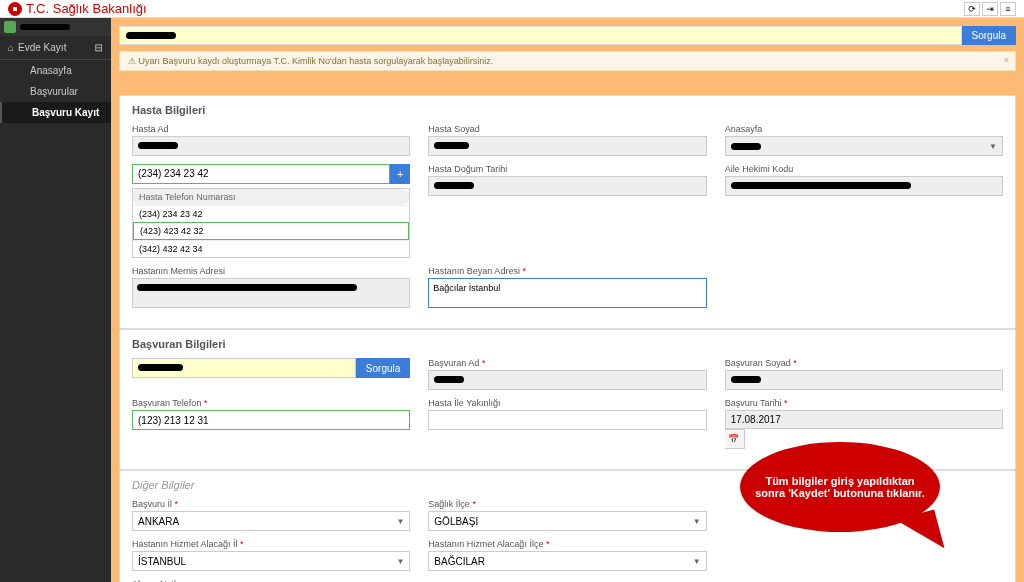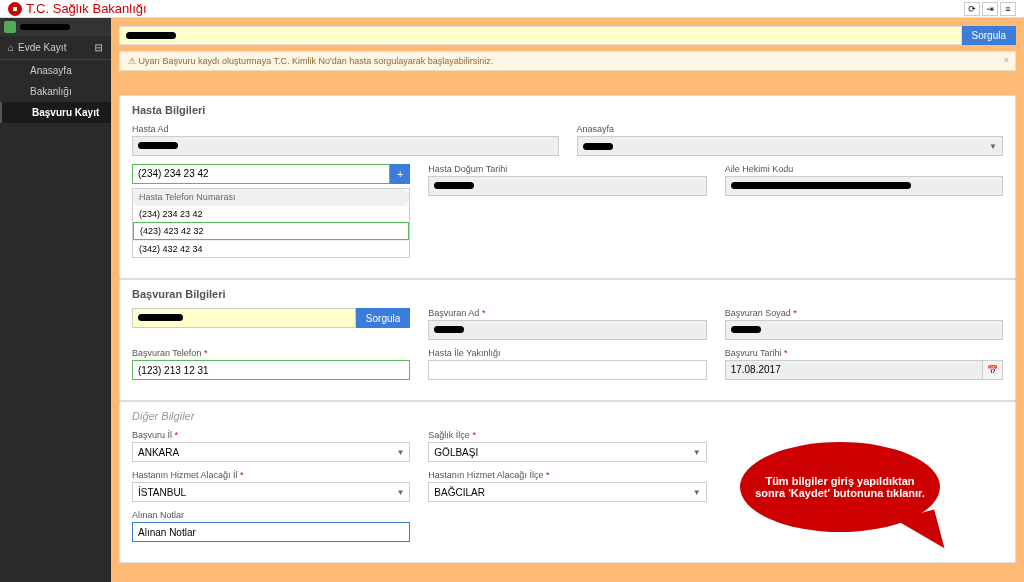--- a/index.html
+++ b/index.html
@@ -49,21 +49,21 @@
     .phone-input-box { flex: 1; border: 1px solid #5cb85c; padding: 3px 5px; font-size: 10px; height: 20px; }
     .phone-add { width: 20px; height: 20px; background: #3b7dd8; color: #fff; display: flex; align-items: center; justify-content: center; cursor: pointer; font-size: 11px; }
     .phone-list { border: 1px solid #ccc; margin-top: 2px; }
     .phone-list-header { background: #f0f0f0; padding: 3px 6px; font-size: 9px; color: #666; border-radius: 6px; }
     .phone-list-item { padding: 3px 6px; font-size: 9px; border-top: 1px solid #eee; }
     .phone-list-item.sel { border: 1px solid #5cb85c; }
     
     .textarea { border: 1px solid #ccc; padding: 4px; font-size: 9px; min-height: 30px; resize: none; }
     .textarea.hl { border-color: #3b7dd8; }
     
-    .date-input { display: flex; }
+    .date-input { display: flex; flex-direction: column; }
     .date-field { flex: 1; border: 1px solid #ccc; background: #eee; padding: 3px 5px; font-size: 10px; height: 20px; }
     .date-icon { width: 20px; height: 20px; border: 1px solid #ccc; border-left: none; background: #f5f5f5; display: flex; align-items: center; justify-content: center; font-size: 9px; }
     
     .callout { position: absolute; right: 84px; bottom: 40px; width: 200px; height: 100px; }
     .callout-bubble { width: 200px; height: 90px; background: #c00; border-radius: 50%; display: flex; align-items: center; justify-content: center; text-align: center; color: #fff; font-size: 11px; font-weight: bold; padding: 14px; }
     .callout-tail { position: absolute; bottom: -12px; right: 0px; width: 0; height: 0; border-left: 40px solid transparent; border-top: 40px solid #c00; transform: rotate(-15deg); }
   </style>
 </head>
 <body>
 
@@ -86,21 +86,21 @@
       <span class="user-mask"></span>
     </div>
     <div class="sidebar-section">
       <span style="display:flex;align-items:center;gap:4px;">
         <span>⌂</span>
         <span>Evde Kayıt</span>
       </span>
       <span>⊟</span>
     </div>
     <div class="sidebar-item">Anasayfa</div>
-    <div class="sidebar-item">Bakanlığı</div>
+    <div class="sidebar-item">Başvurular</div>
     <div class="sidebar-item active">Başvuru Kayıt</div>
   </div>
 
   <div class="content">
 
     <div class="search-row">
       <div class="search-input-wrap">
         <span class="mask-pill" style="width:50px;"></span>
       </div>
       <button class="sorgula-btn">Sorgula</button>
@@ -111,20 +111,24 @@
       <span class="alert-close">×</span>
     </div>
 
     <div class="panel">
       <div class="panel-title">Hasta Bilgileri</div>
 
       <div class="form-row">
         <div class="form-group">
           <label class="form-label">Hasta Ad</label>
           <div class="form-control readonly"><span class="mask-pill" style="width:40px;"></span></div>
+        </div>
+        <div class="form-group">
+          <label class="form-label">Hasta Soyad</label>
+          <div class="form-control readonly"><span class="mask-pill" style="width:35px;"></span></div>
         </div>
         <div class="form-group">
           <label class="form-label">Anasayfa</label>
           <div class="form-control readonly select">
               <span class="mask-pill" style="width:30px;"></span>
               <span class="chevron">▼</span>
             </div>
         </div>
       </div>
 
@@ -144,20 +148,31 @@
         <div class="form-group">
           <label class="form-label">Hasta Doğum Tarihi</label>
           <div class="form-control readonly"><span class="mask-pill" style="width:40px;"></span></div>
         </div>
         <div class="form-group">
           <label class="form-label">Aile Hekimi Kodu</label>
           <div class="form-control readonly"><span class="mask-pill" style="width:180px;"></span></div>
         </div>
       </div>
 
+      <div class="form-row">
+        <div class="form-group">
+          <label class="form-label">Hastanın Mernis Adresi</label>
+          <div class="textarea" style="background:#eee;"><span class="mask-pill" style="width:220px;"></span></div>
+        </div>
+        <div class="form-group">
+          <label class="form-label"><span>Hastanın Beyan Adresi</span> <span class="req">*</span></label>
+          <div class="textarea hl">Bağcılar İstanbul</div>
+        </div>
+        <div class="form-group"></div>
+      </div>
     </div>
 
     <div class="panel">
       <div class="panel-title">Başvuran Bilgileri</div>
 
       <div class="form-row">
         <div class="form-group">
           <div style="display:flex;">
             <div class="form-control" style="flex:1;background:#ffffcc;"><span class="mask-pill" style="width:45px;"></span></div>
             <button class="sorgula-btn">Sorgula</button>

